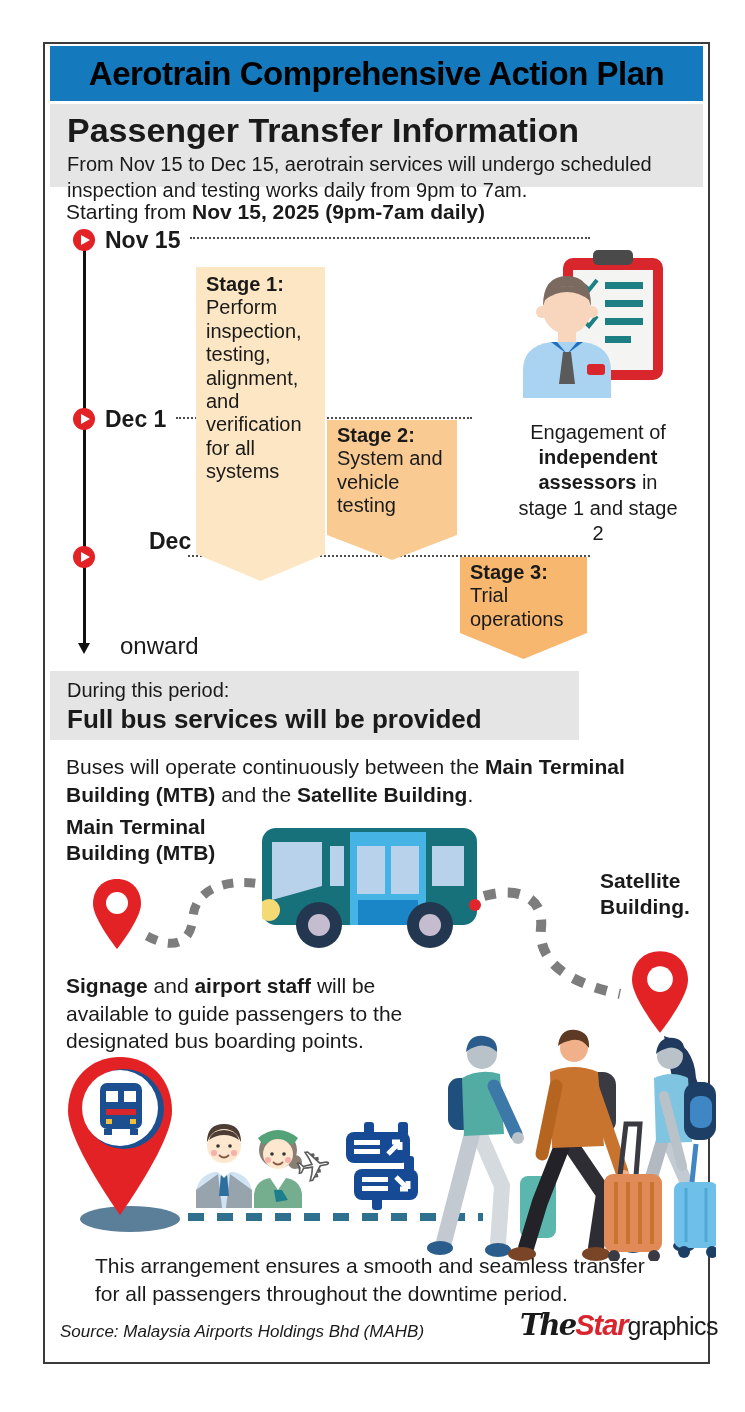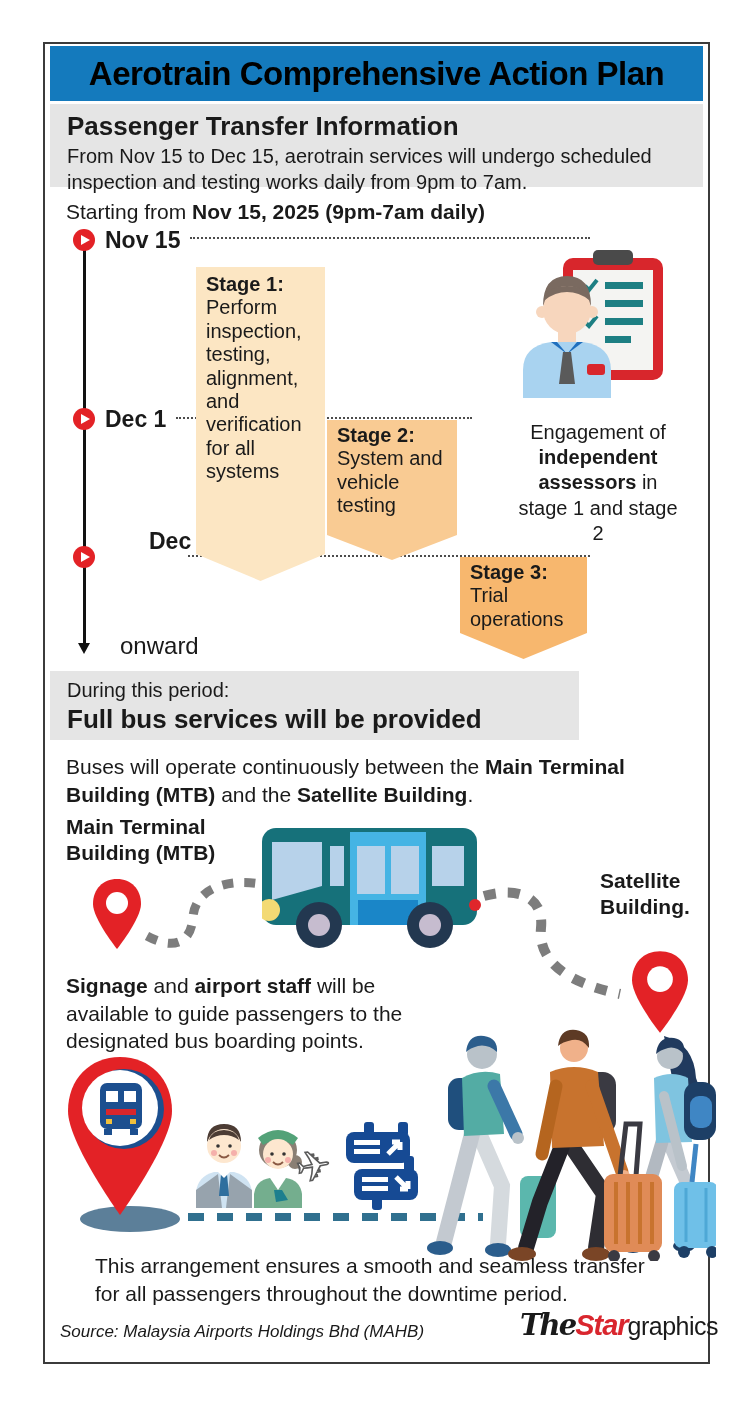--- a/index.html
+++ b/index.html
@@ -5,21 +5,21 @@
   * { margin:0; padding:0; box-sizing:border-box; }
   body { background:#fff; font-family:"Liberation Sans", sans-serif; color:#1a1a1a; }
   .canvas { position:relative; width:745px; height:1412px; background:#fff; overflow:hidden; }
   .frame { position:absolute; left:43px; top:42px; width:667px; height:1322px; border:2.5px solid #3b3b3b; background:#fff; }
 
   .title-bar { position:absolute; left:50px; top:46px; width:653px; height:55px; background:#147abd;
                display:flex; align-items:center; justify-content:center; }
   .title-bar h1 { color:#000000; font-size:33px; font-weight:bold; letter-spacing:-0.5px; }
 
   .info-band { position:absolute; left:50px; top:104px; width:653px; height:83px; background:#e5e5e5; padding:7px 17px; }
-  .info-band h2 { font-size:26px; font-weight:bold; margin-bottom:2px; }
+  .info-band h2 { font-size:34px; font-weight:bold; margin-bottom:2px; }
   .info-band p { font-size:20px; line-height:1.28; width:610px; }
 
   .starting-line { position:absolute; left:66px; top:200px; font-size:21px; }
 
   .vline { position:absolute; left:83px; top:240px; width:3px; height:405px; background:#111; }
   .arrow-down { position:absolute; left:78px; top:643px; width:0; height:0;
                 border-left:6.5px solid transparent; border-right:6.5px solid transparent; border-top:11px solid #111; }
   .marker { position:absolute; width:22px; height:22px; border-radius:50%; background:#e32226; }
   .marker::after { content:""; position:absolute; left:8px; top:5.5px;
                    border-left:9px solid #fff; border-top:5.5px solid transparent; border-bottom:5.5px solid transparent; }

